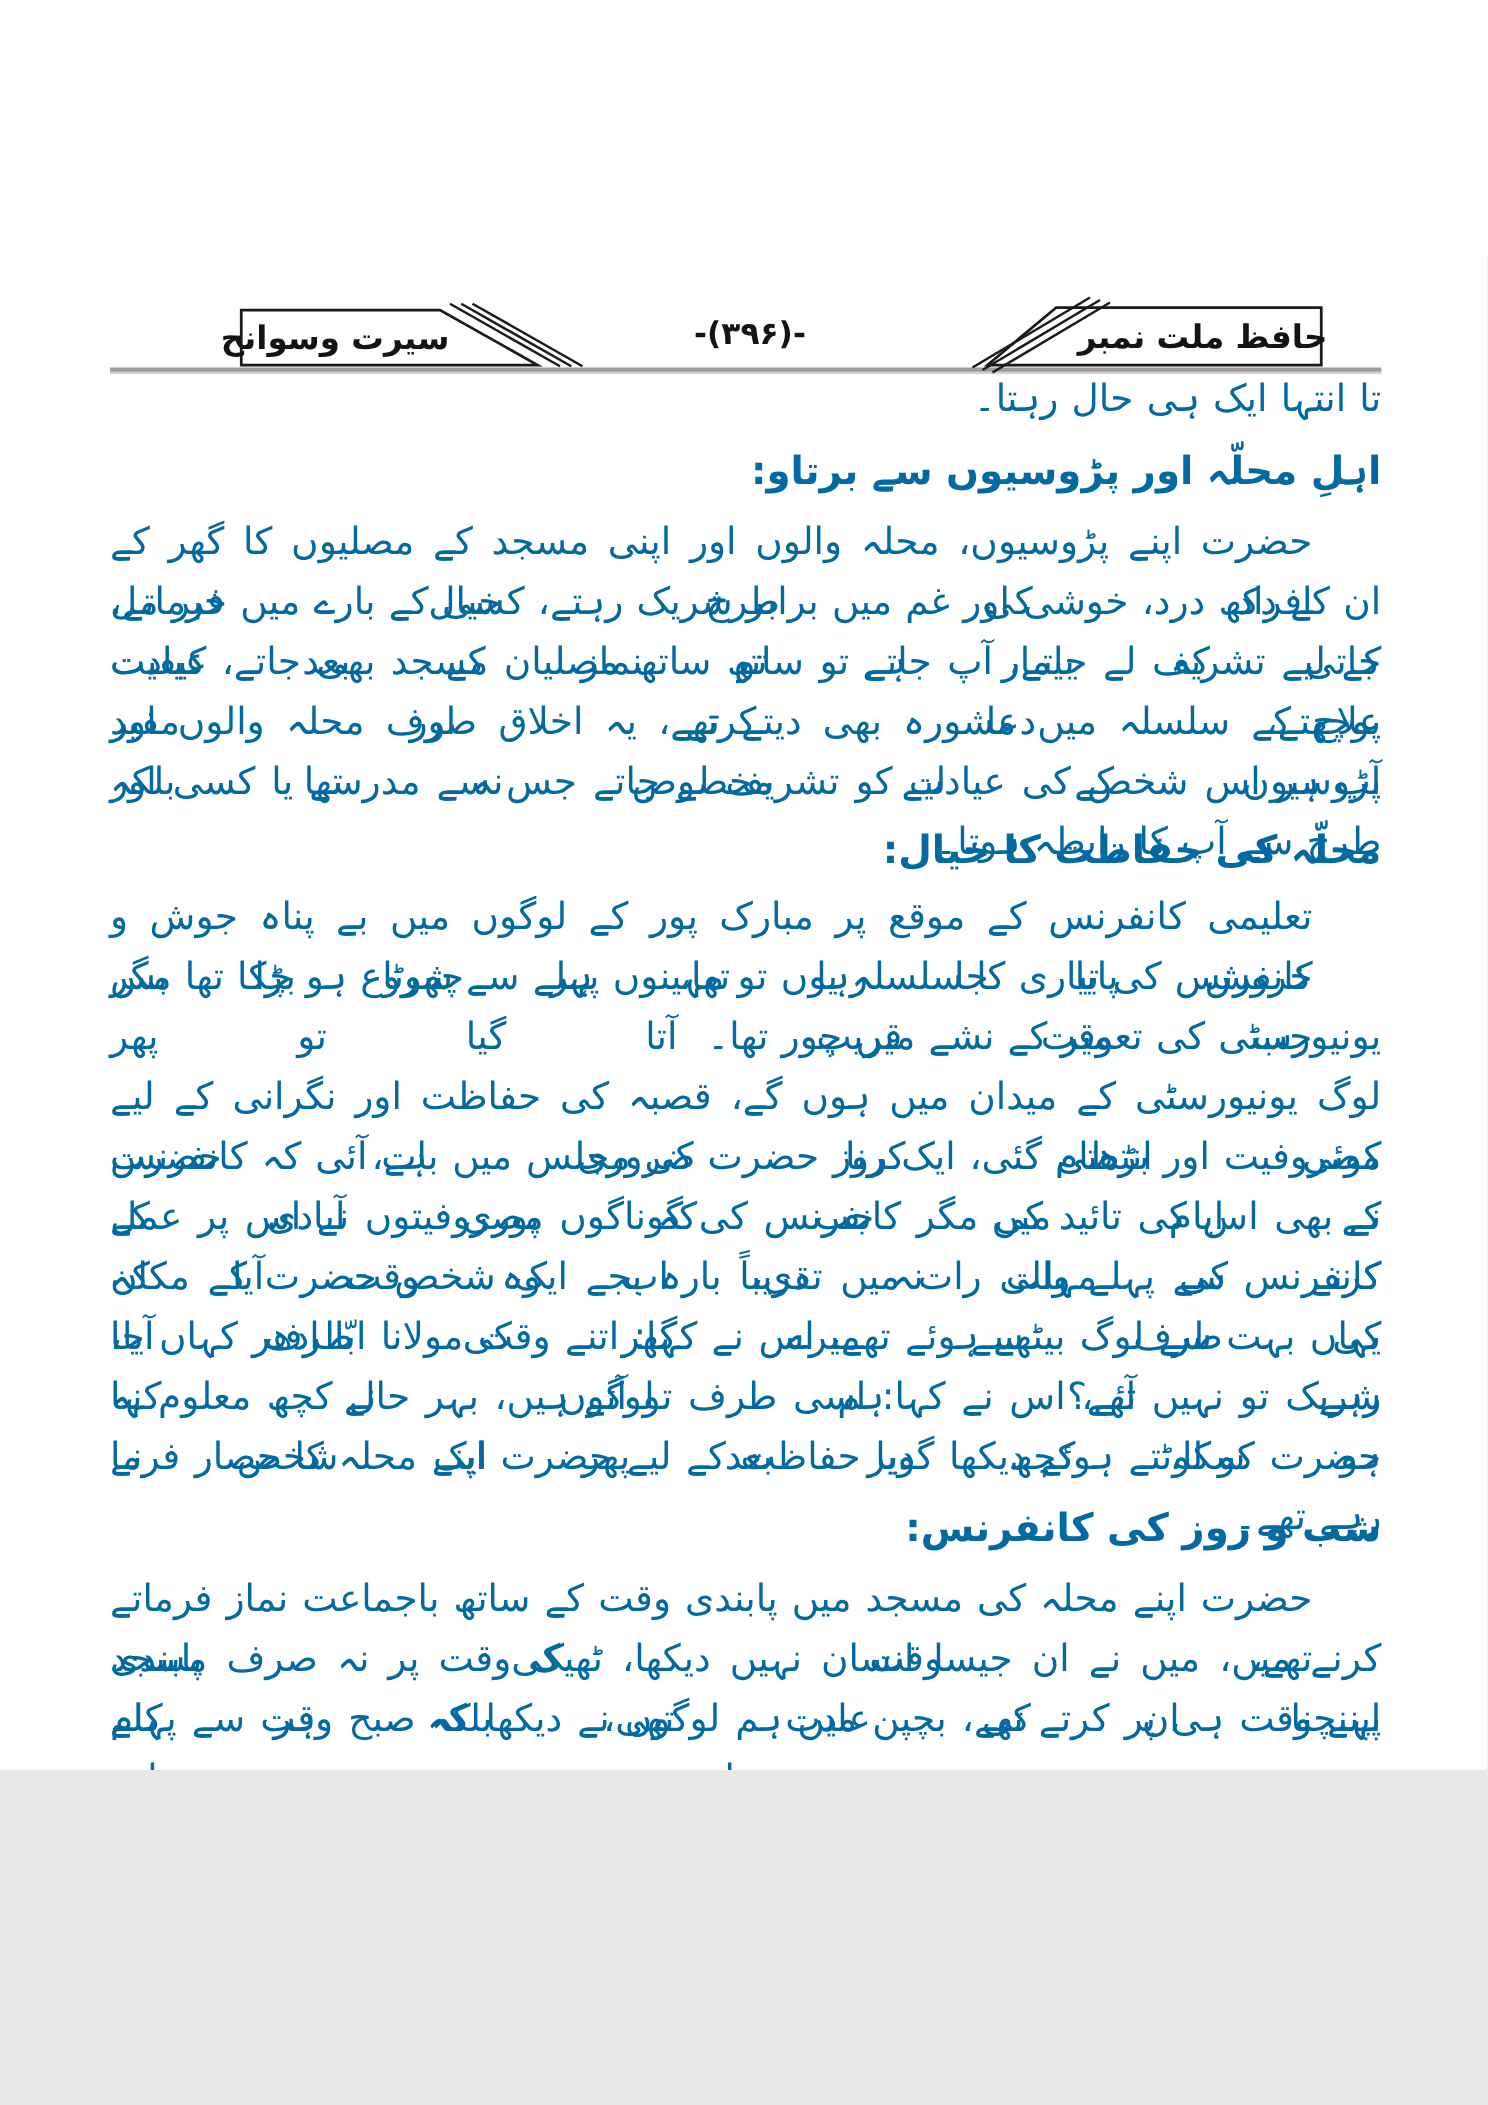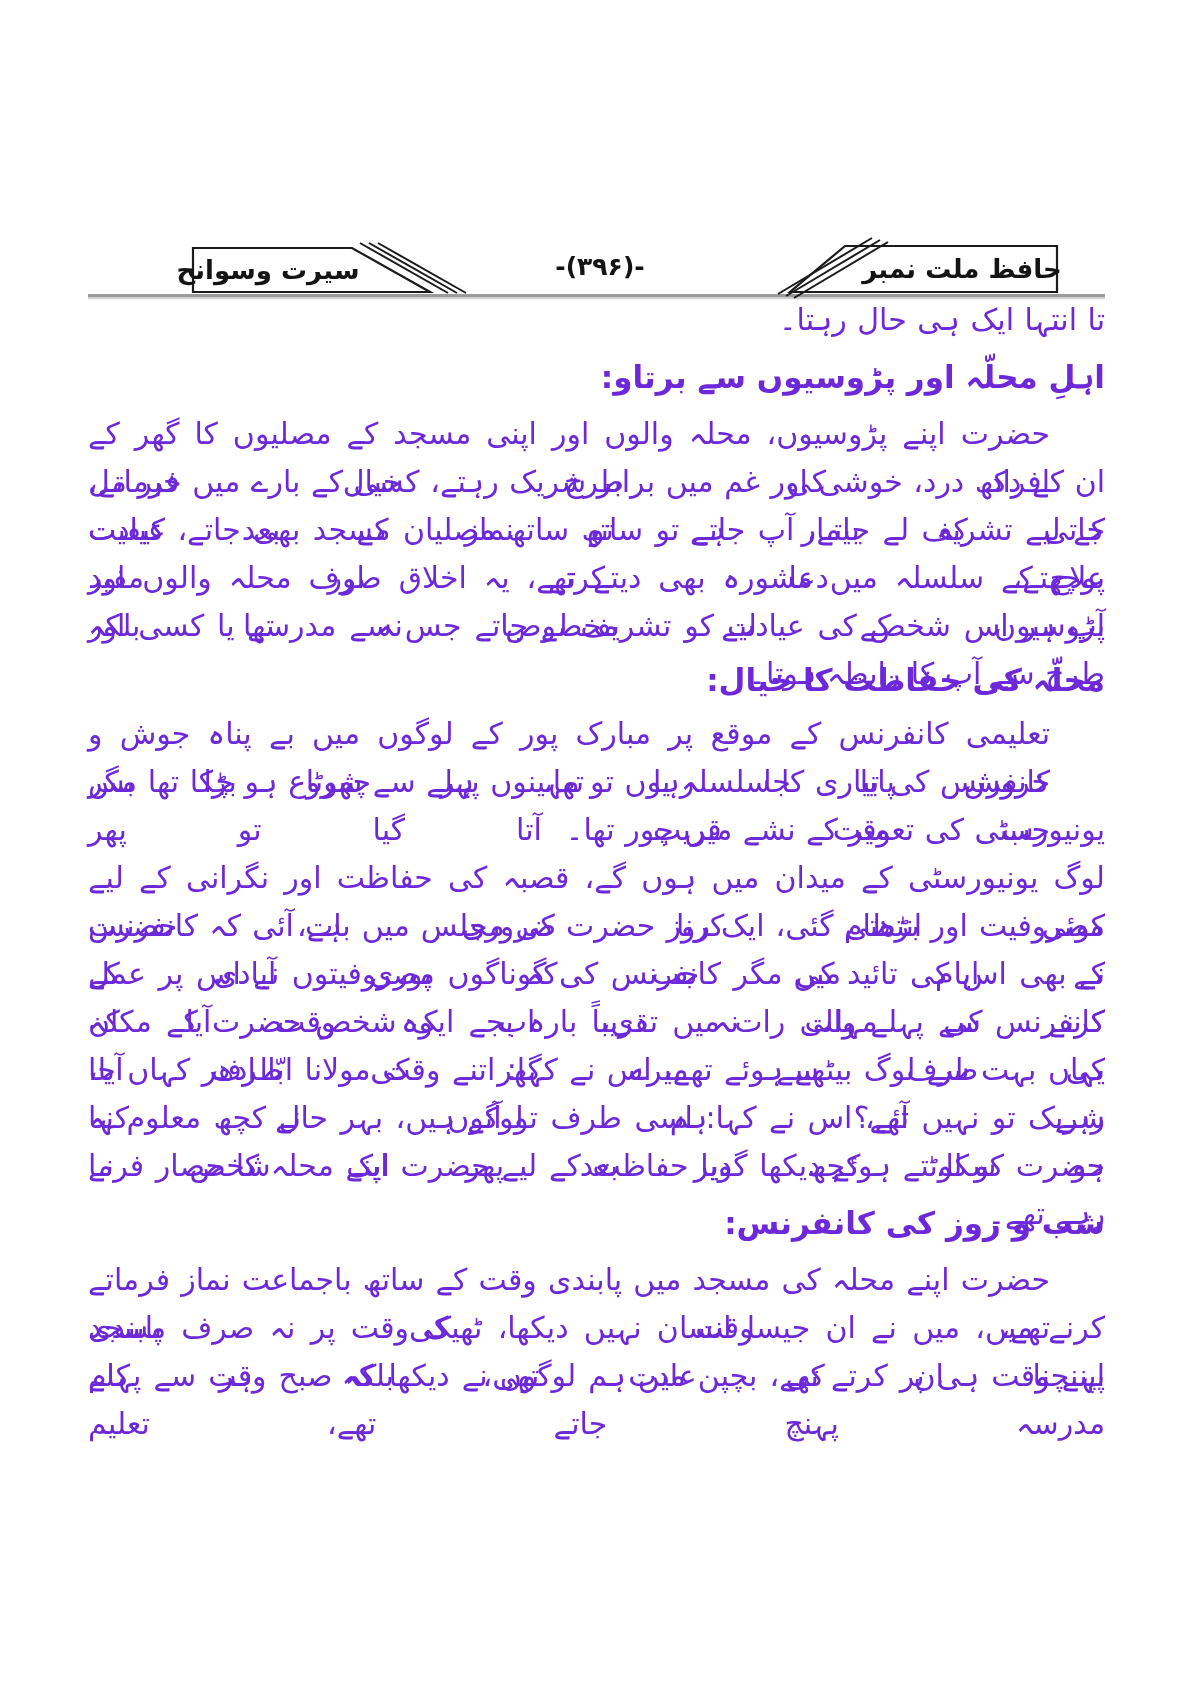--- a/index.html
+++ b/index.html
@@ -1,22 +1,22 @@
 <!DOCTYPE html>
 <html lang="ur"><head>
 <meta charset="utf-8">
 <style>
   html, body { margin: 0; padding: 0; background: #e8e8e8; }
   .page {
     position: relative;
     width: 1190px;
-    height: 1684px;
+    height: 1416px;
     margin: 0 auto;
     background: #ffffff;
-    color: #6d28d9;
+    color: #0369a1;
     font-family: "DejaVu Sans", sans-serif;
     overflow: hidden;
   }
   
   .header-svg {
     position: absolute;
     top: 230px;
     left: 0;
     width: 1190px;
     height: 80px;

